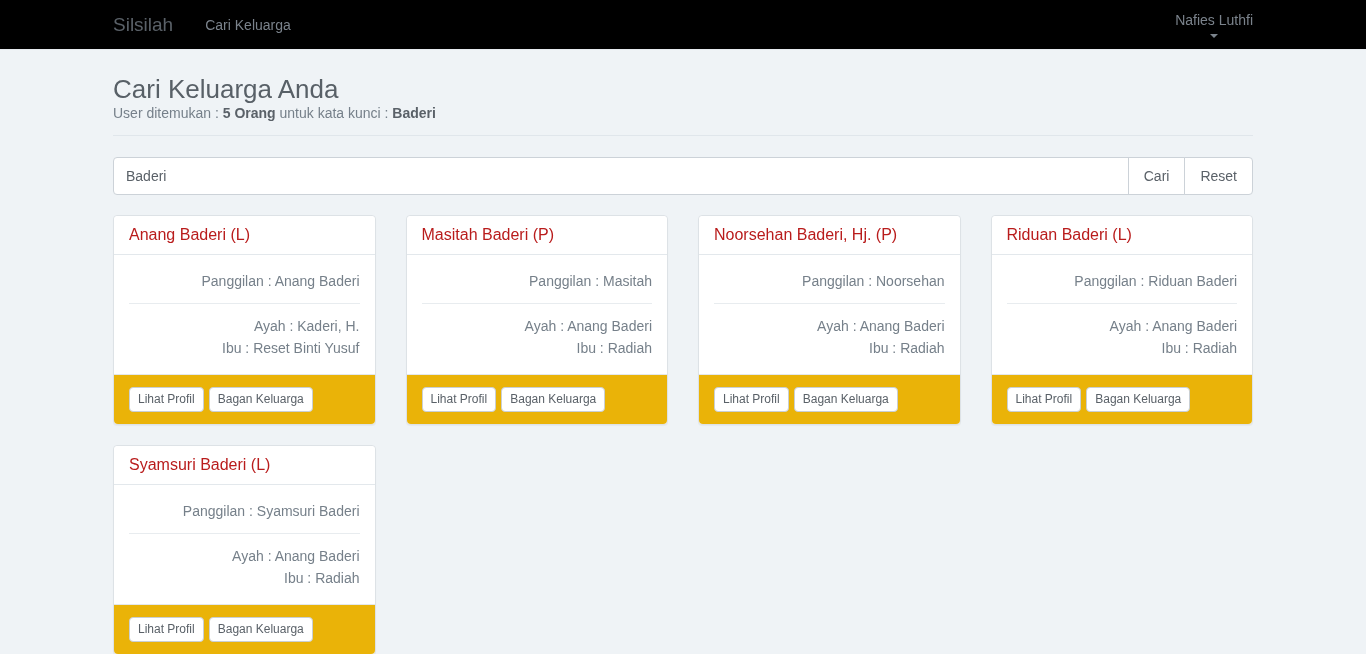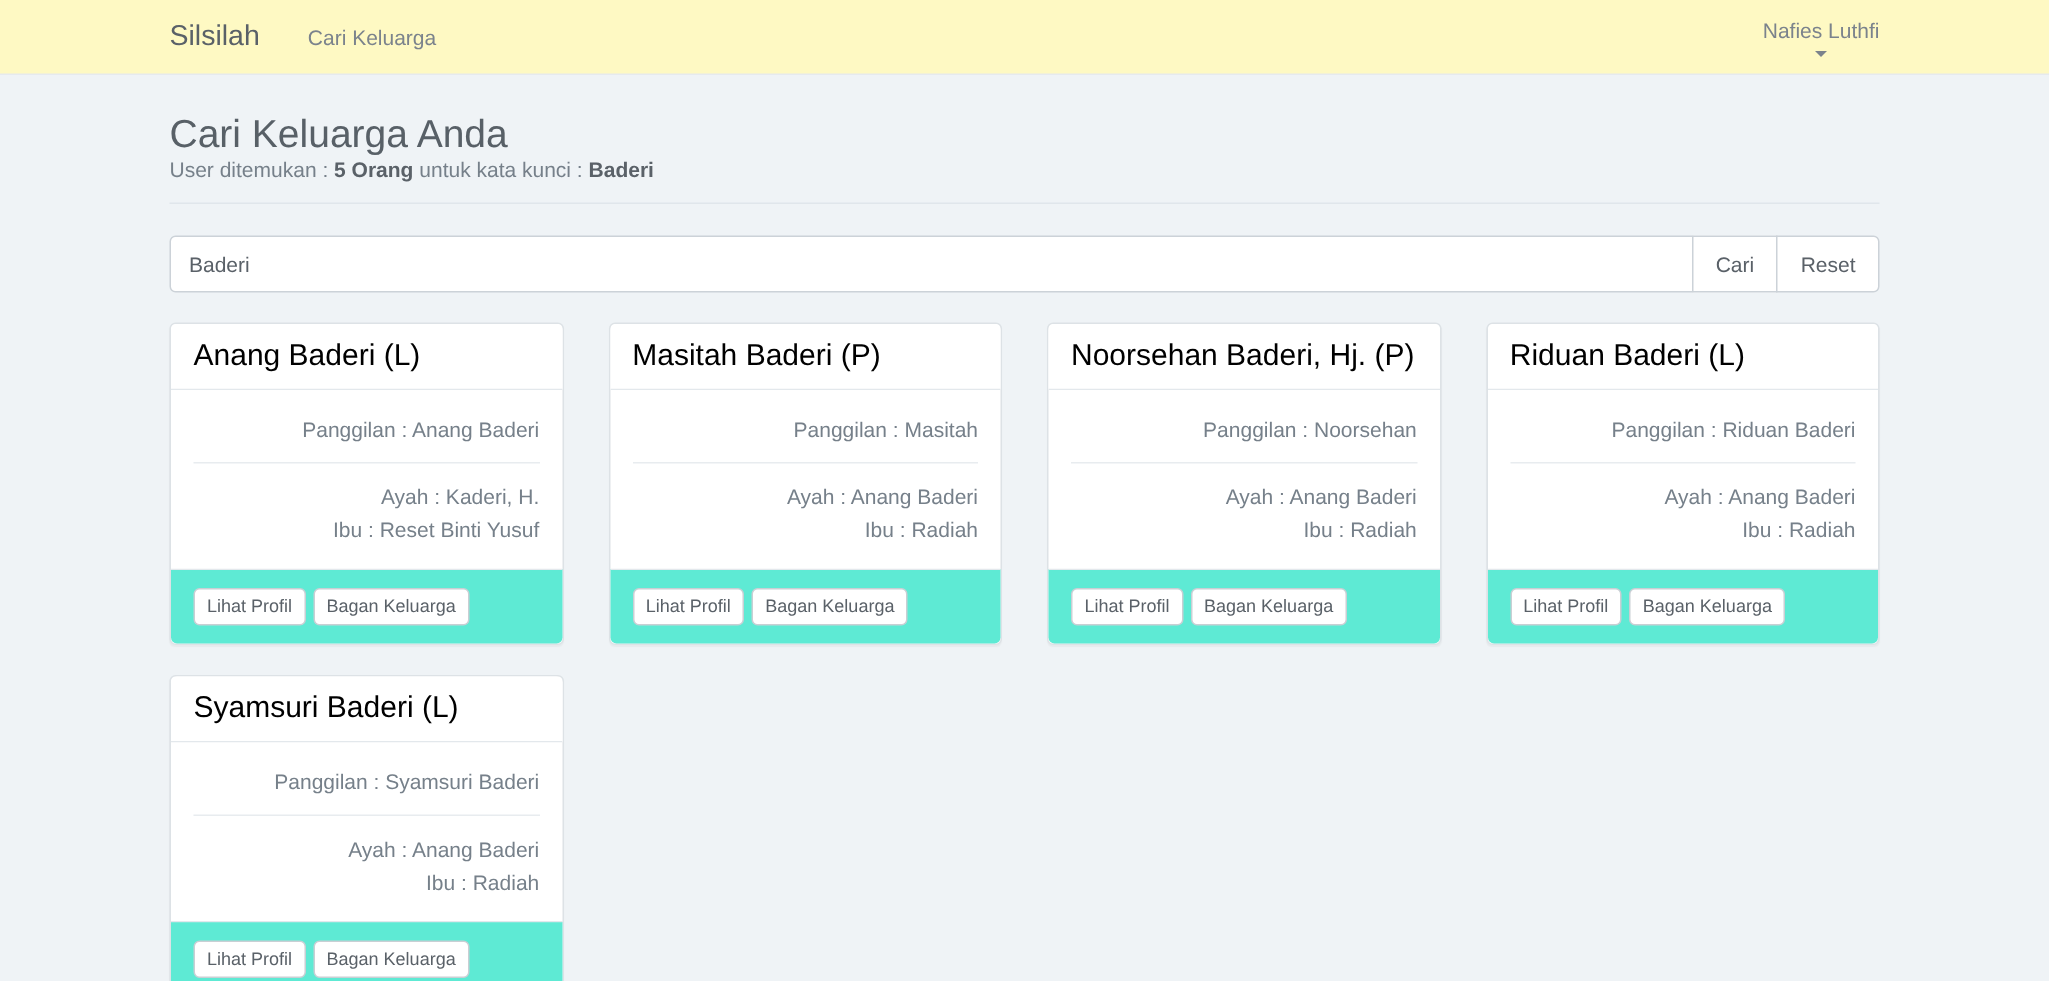--- a/index.html
+++ b/index.html
@@ -5,21 +5,21 @@
   * { margin:0; padding:0; box-sizing:border-box; }
   html,body { width:1366px; min-height:654px; }
   body {
     font-family:"Liberation Sans", sans-serif;
     background:#eff3f6;
     color:#76808a;
   }
   
   .navbar {
     height:50px;
-    background:#fef9c3;
+    background:#000000;
     border-bottom:1px solid #e6eaee;
     text-align:center;
   }
   .container {
     width:1170px;
     margin:0 auto;
     padding:0 15px;
   }
   .navbar .container {
     display:flex;
@@ -117,40 +117,40 @@
     background:#fff;
     border:1px solid #dde2e6;
     border-radius:4px;
     box-shadow:0 1px 1px rgba(0,0,0,0.04);
     display:flex;
     flex-direction:column;
   }
   .panel-heading {
     padding:10px 15px;
     border-bottom:1px solid #e3e8ec;
-    font-size:20px;
-    color:#000000;
+    font-size:16px;
+    color:#b91c1c;
     border-radius:4px 4px 0 0;
     background:#fff;
   }
   .panel-body {
     padding:15px;
     font-size:14px;
     color:#76808a;
     flex:1;
   }
   .panel-body .divider {
     border:0;
     border-top:1px solid #e8ecef;
     margin:11px 0;
   }
   .panel-body .line { line-height:22px;text-align:right; }
   .panel-footer {
     padding:12px 15px;
-    background:#5eead4;
+    background:#eab308;
     border-top:1px solid #e3e8ec;
     border-radius:0 0 4px 4px;
     display:flex;
     gap:5px;
   }
   .btn-xs {
     font-size:12px;
     font-family:"Liberation Sans", sans-serif;
     color:#5a6168;
     background:#fff;

